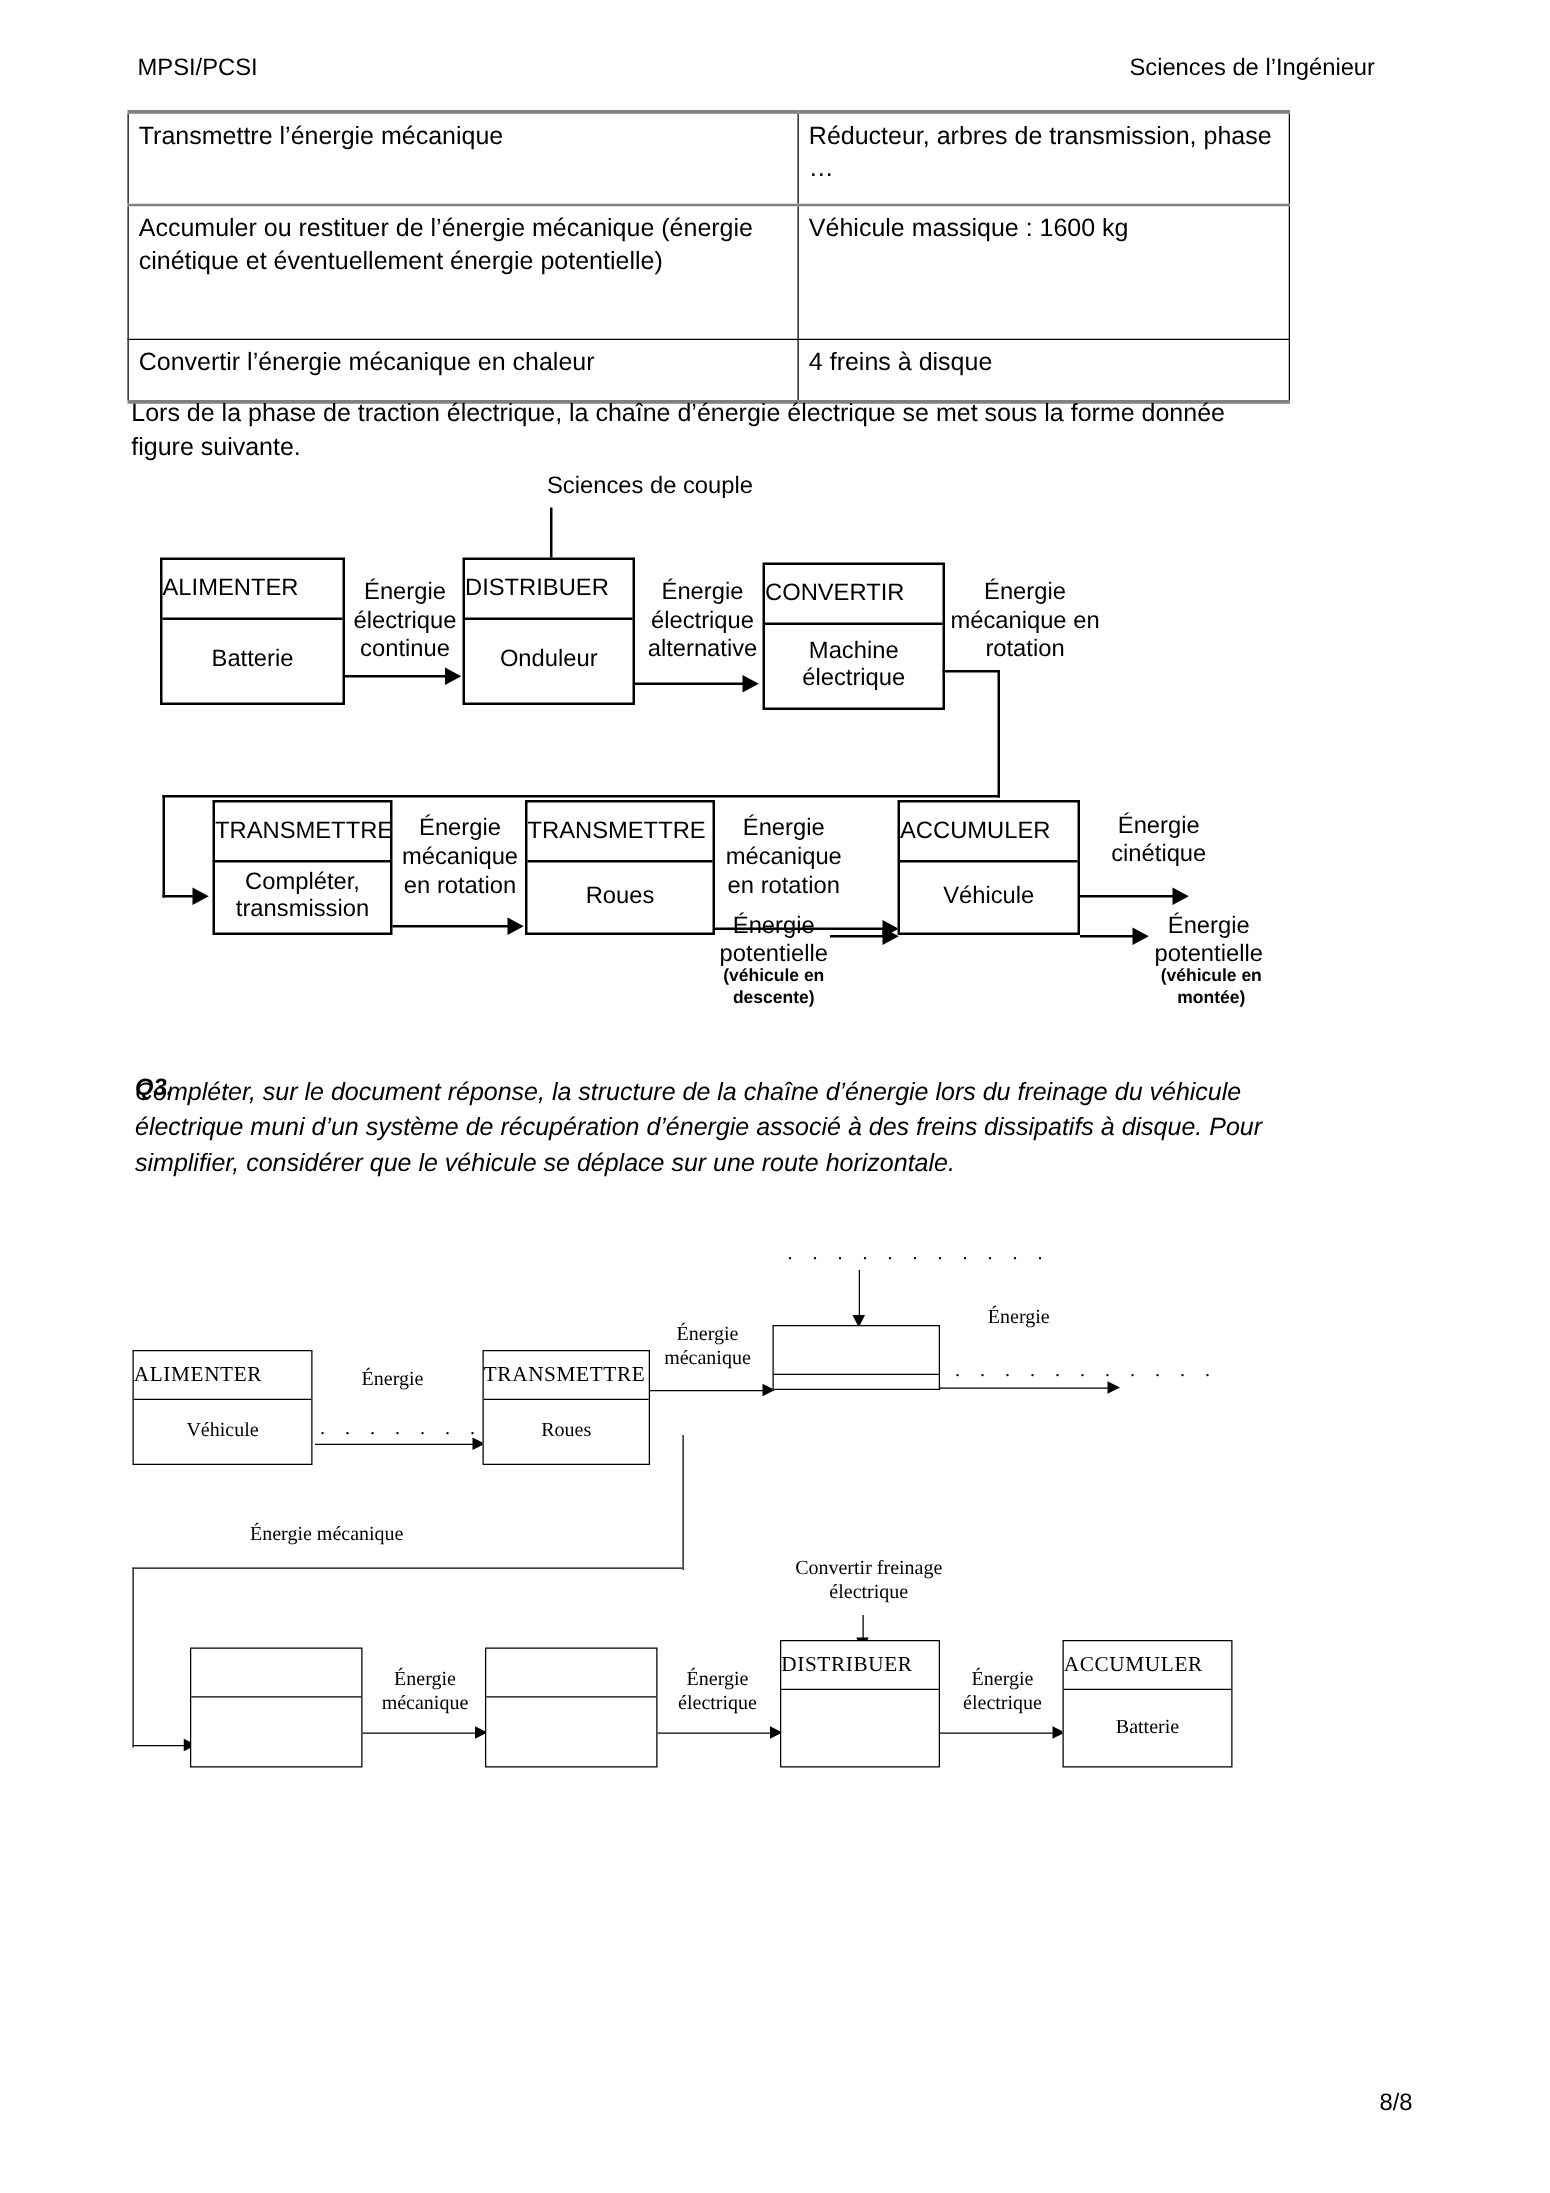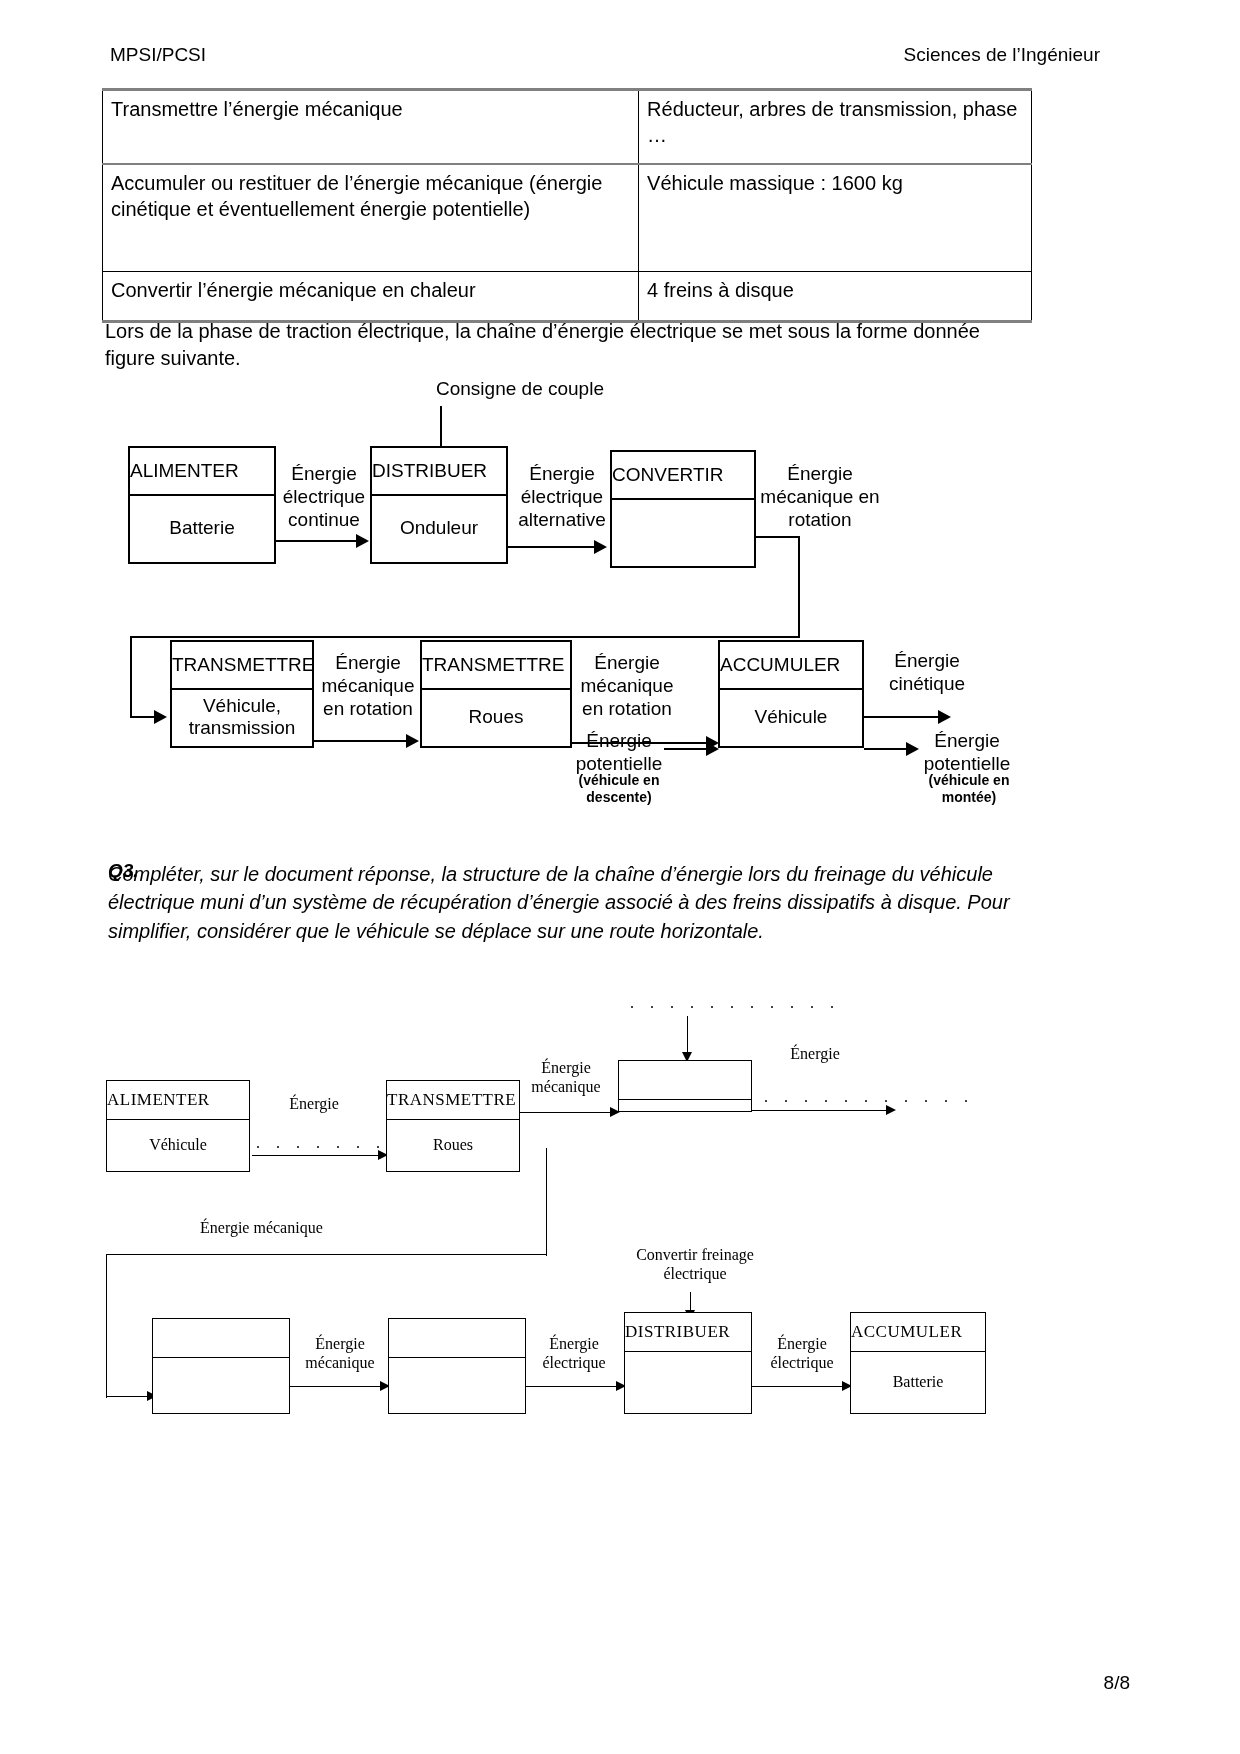--- a/index.html
+++ b/index.html
@@ -100,21 +100,21 @@
       <td class="c1">Convertir l’énergie mécanique en chaleur</td>
       <td class="c2">4 freins à disque</td>
     </tr>
   </tbody>
     </table>
 
   <div class="para" id="para-intro">Lors de la phase de traction électrique, la chaîne d’énergie électrique se met sous la forme donnée figure suivante.</div>
 
   <div class="diag" id="d1" style="left:0;top:0;width:1240px;height:920px;">
 
-    <div class="lbl" style="left:420px;top:378px;width:200px;">Consigne de couple</div>
+    <div class="lbl" style="left:420px;top:378px;width:200px;">Sciences de couple</div>
     <div class="vline" style="left:440px;top:406px;height:50px;"></div>
     <div class="arrD" style="left:434px;top:448px;"></div>
 
     <div class="box" style="left:128px;top:446px;width:148px;height:118px;">
       <div class="t">ALIMENTER</div>
       <div class="b">Batterie</div>
     </div>
 
     <div class="lbl" style="left:276px;top:463px;width:96px;">
       <span>Énergie électrique continue</span>
@@ -128,36 +128,37 @@
     </div>
 
     <div class="lbl" style="left:508px;top:463px;width:108px;">
       <span>Énergie électrique alternative</span>
     </div>
     <div class="hline" style="left:508px;top:546px;width:88px;"></div>
     <div class="arrR" style="left:594px;top:540px;"></div>
 
     <div class="box" style="left:610px;top:450px;width:146px;height:118px;">
       <div class="t">CONVERTIR</div>
+      <div class="b">Machine électrique</div>
     </div>
 
     <div class="lbl" style="left:760px;top:463px;width:120px;">
       <span>Énergie mécanique en rotation</span>
     </div>
 
     <div class="hline" style="left:754px;top:536px;width:46px;"></div>
     <div class="vline" style="left:798px;top:536px;height:102px;"></div>
     <div class="hline" style="left:130px;top:636px;width:670px;"></div>
     <div class="vline" style="left:130px;top:636px;height:82px;"></div>
     <div class="hline" style="left:130px;top:716px;width:28px;"></div>
     <div class="arrR" style="left:154px;top:710px;"></div>
 
     <div class="box" style="left:170px;top:640px;width:144px;height:108px;">
       <div class="t">TRANSMETTRE</div>
-      <div class="b">Véhicule, transmission</div>
+      <div class="b">Compléter, transmission</div>
     </div>
 
     <div class="lbl" style="left:314px;top:652px;width:108px;">
       <span>Énergie mécanique en rotation</span>
     </div>
     <div class="hline" style="left:314px;top:740px;width:96px;"></div>
     <div class="arrR" style="left:406px;top:734px;"></div>
 
     <div class="box" style="left:420px;top:640px;width:152px;height:108px;">
       <div class="t">TRANSMETTRE</div>

